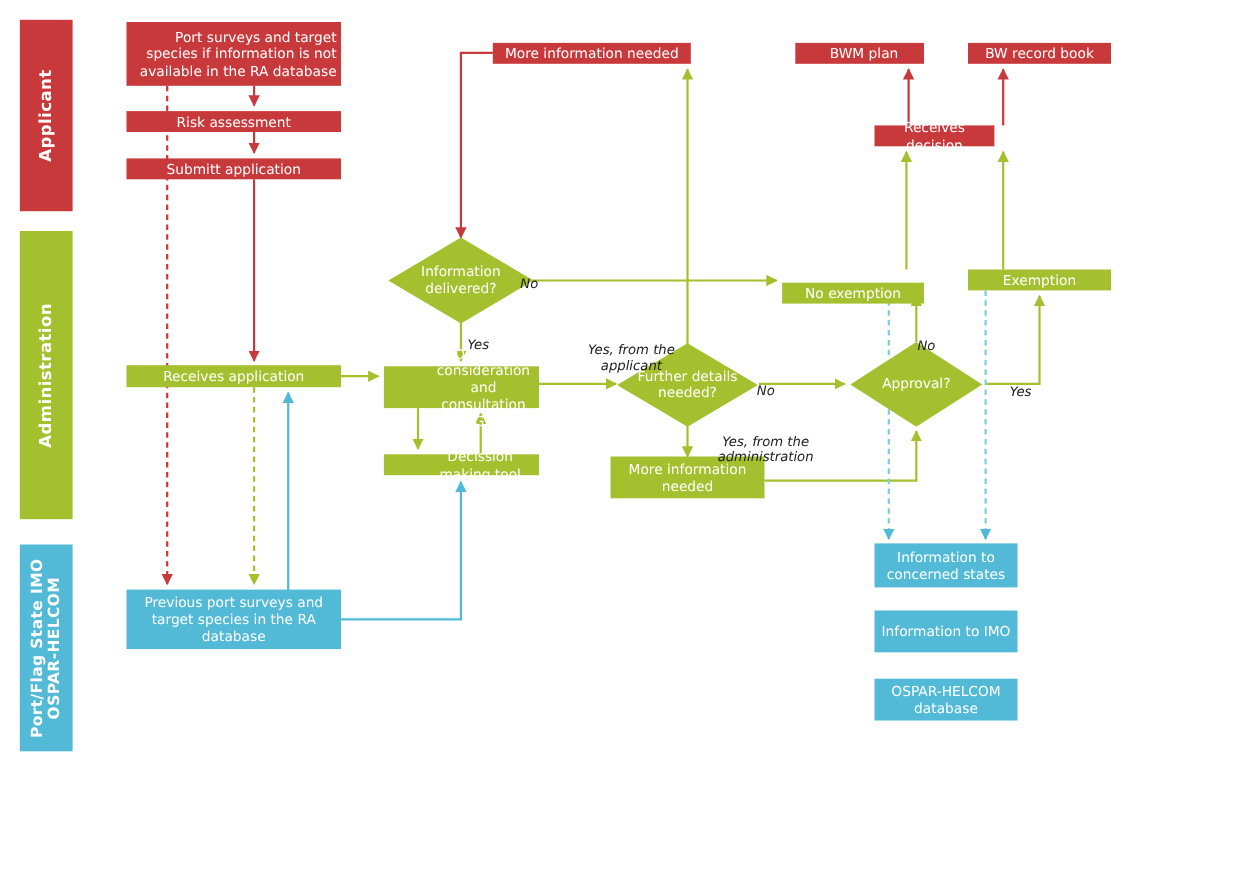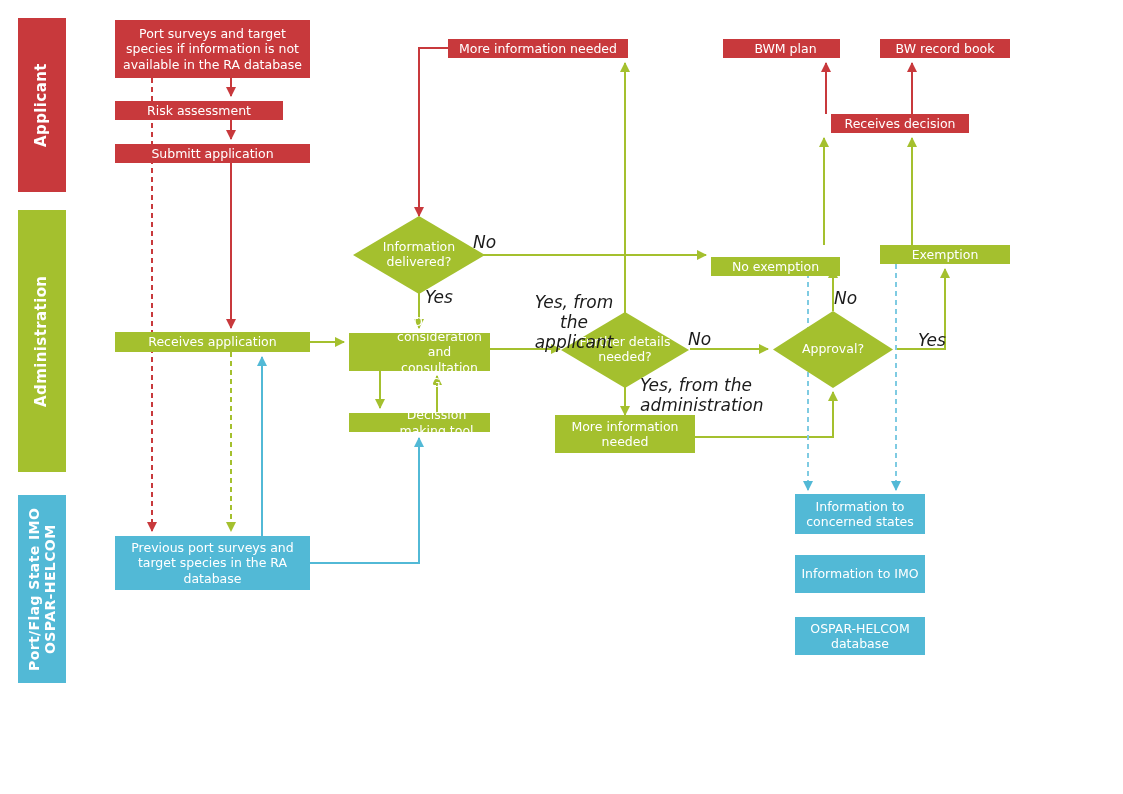--- a/index.html
+++ b/index.html
@@ -45,25 +45,26 @@
     font-size:12.5px;line-height:1.18;
     background:#A4C02E;
     clip-path:polygon(50% 0,100% 50%,50% 100%,0 50%);
   }
   .diamond span{display:block;width:78%;}
 
   
   .elabel{
     position:absolute;
     font-style:italic;
-    font-size:17px;
+    font-size:12px;
     color:#1b1b1b;
     line-height:1.18;
     white-space:pre-line;
     text-align:center;
+    margin-top:19px;
   }
 </style>
 </head>
 <body>
 
 <div id="canvas">
 
   <svg id="wires" viewBox="0 0 1123 794">
     <defs>
       <marker id="ar-red" viewBox="0 0 10 10" refX="9" refY="5" markerWidth="5.2" markerHeight="5.2" orient="auto-start-reverse">
@@ -132,33 +133,33 @@
     </g>
   </svg>
 
   <div class="lane red" style="left:18px;top:18px;width:48px;height:174px;font-size:15px;">Applicant</div>
 
   <div class="lane green" style="left:18px;top:210px;width:48px;height:262px;font-size:15px;">Administration</div>
 
   <div class="lane blue" style="left:18px;top:495px;width:48px;height:188px;font-size:14px;white-space:pre-line;">Port/Flag State IMO
 OSPAR-HELCOM</div>
 
-  <div class="node red" style="left:115px;top:20px;width:195px;height:58px;">Port surveys and target species if information is not available in the RA database</div>
-
-  <div class="node red" style="left:115px;top:101px;width:168px;height:19px;">Risk assessment</div>
+  <div class="node red" style="left:115px;top:20px;width:195px;height:58px;text-align:right;">Port surveys and target species if information is not available in the RA database</div>
+
+  <div class="node red" style="left:115px;top:101px;width:195px;height:19px;">Risk assessment</div>
 
   <div class="node red" style="left:115px;top:144px;width:195px;height:19px;">Submitt application</div>
 
   <div class="node red" style="left:448px;top:39px;width:180px;height:19px;">More information needed</div>
 
   <div class="node red" style="left:723px;top:39px;width:117px;height:19px;padding-left:12px;">BWM plan</div>
 
   <div class="node red" style="left:880px;top:39px;width:130px;height:19px;">BW record book</div>
 
-  <div class="node red" style="left:795px;top:114px;width:138px;height:19px;margin-left:36px;">Receives decision</div>
+  <div class="node red" style="left:795px;top:114px;width:109px;height:19px;">Receives decision</div>
 
   <div class="node green" style="left:115px;top:332px;width:195px;height:20px;">Receives application</div>
 
   <div class="diamond" style="left:353px;top:216px;width:132px;height:78px;">
     <span>Information delivered?</span>
   </div>
 
   <div class="node green" style="left:349px;top:333px;width:141px;height:38px;padding-left:44px;">Detailed consideration and consultation (G7)</div>
 
   <div class="node green" style="left:349px;top:413px;width:141px;height:19px;padding-left:38px;">Decission making tool</div>

